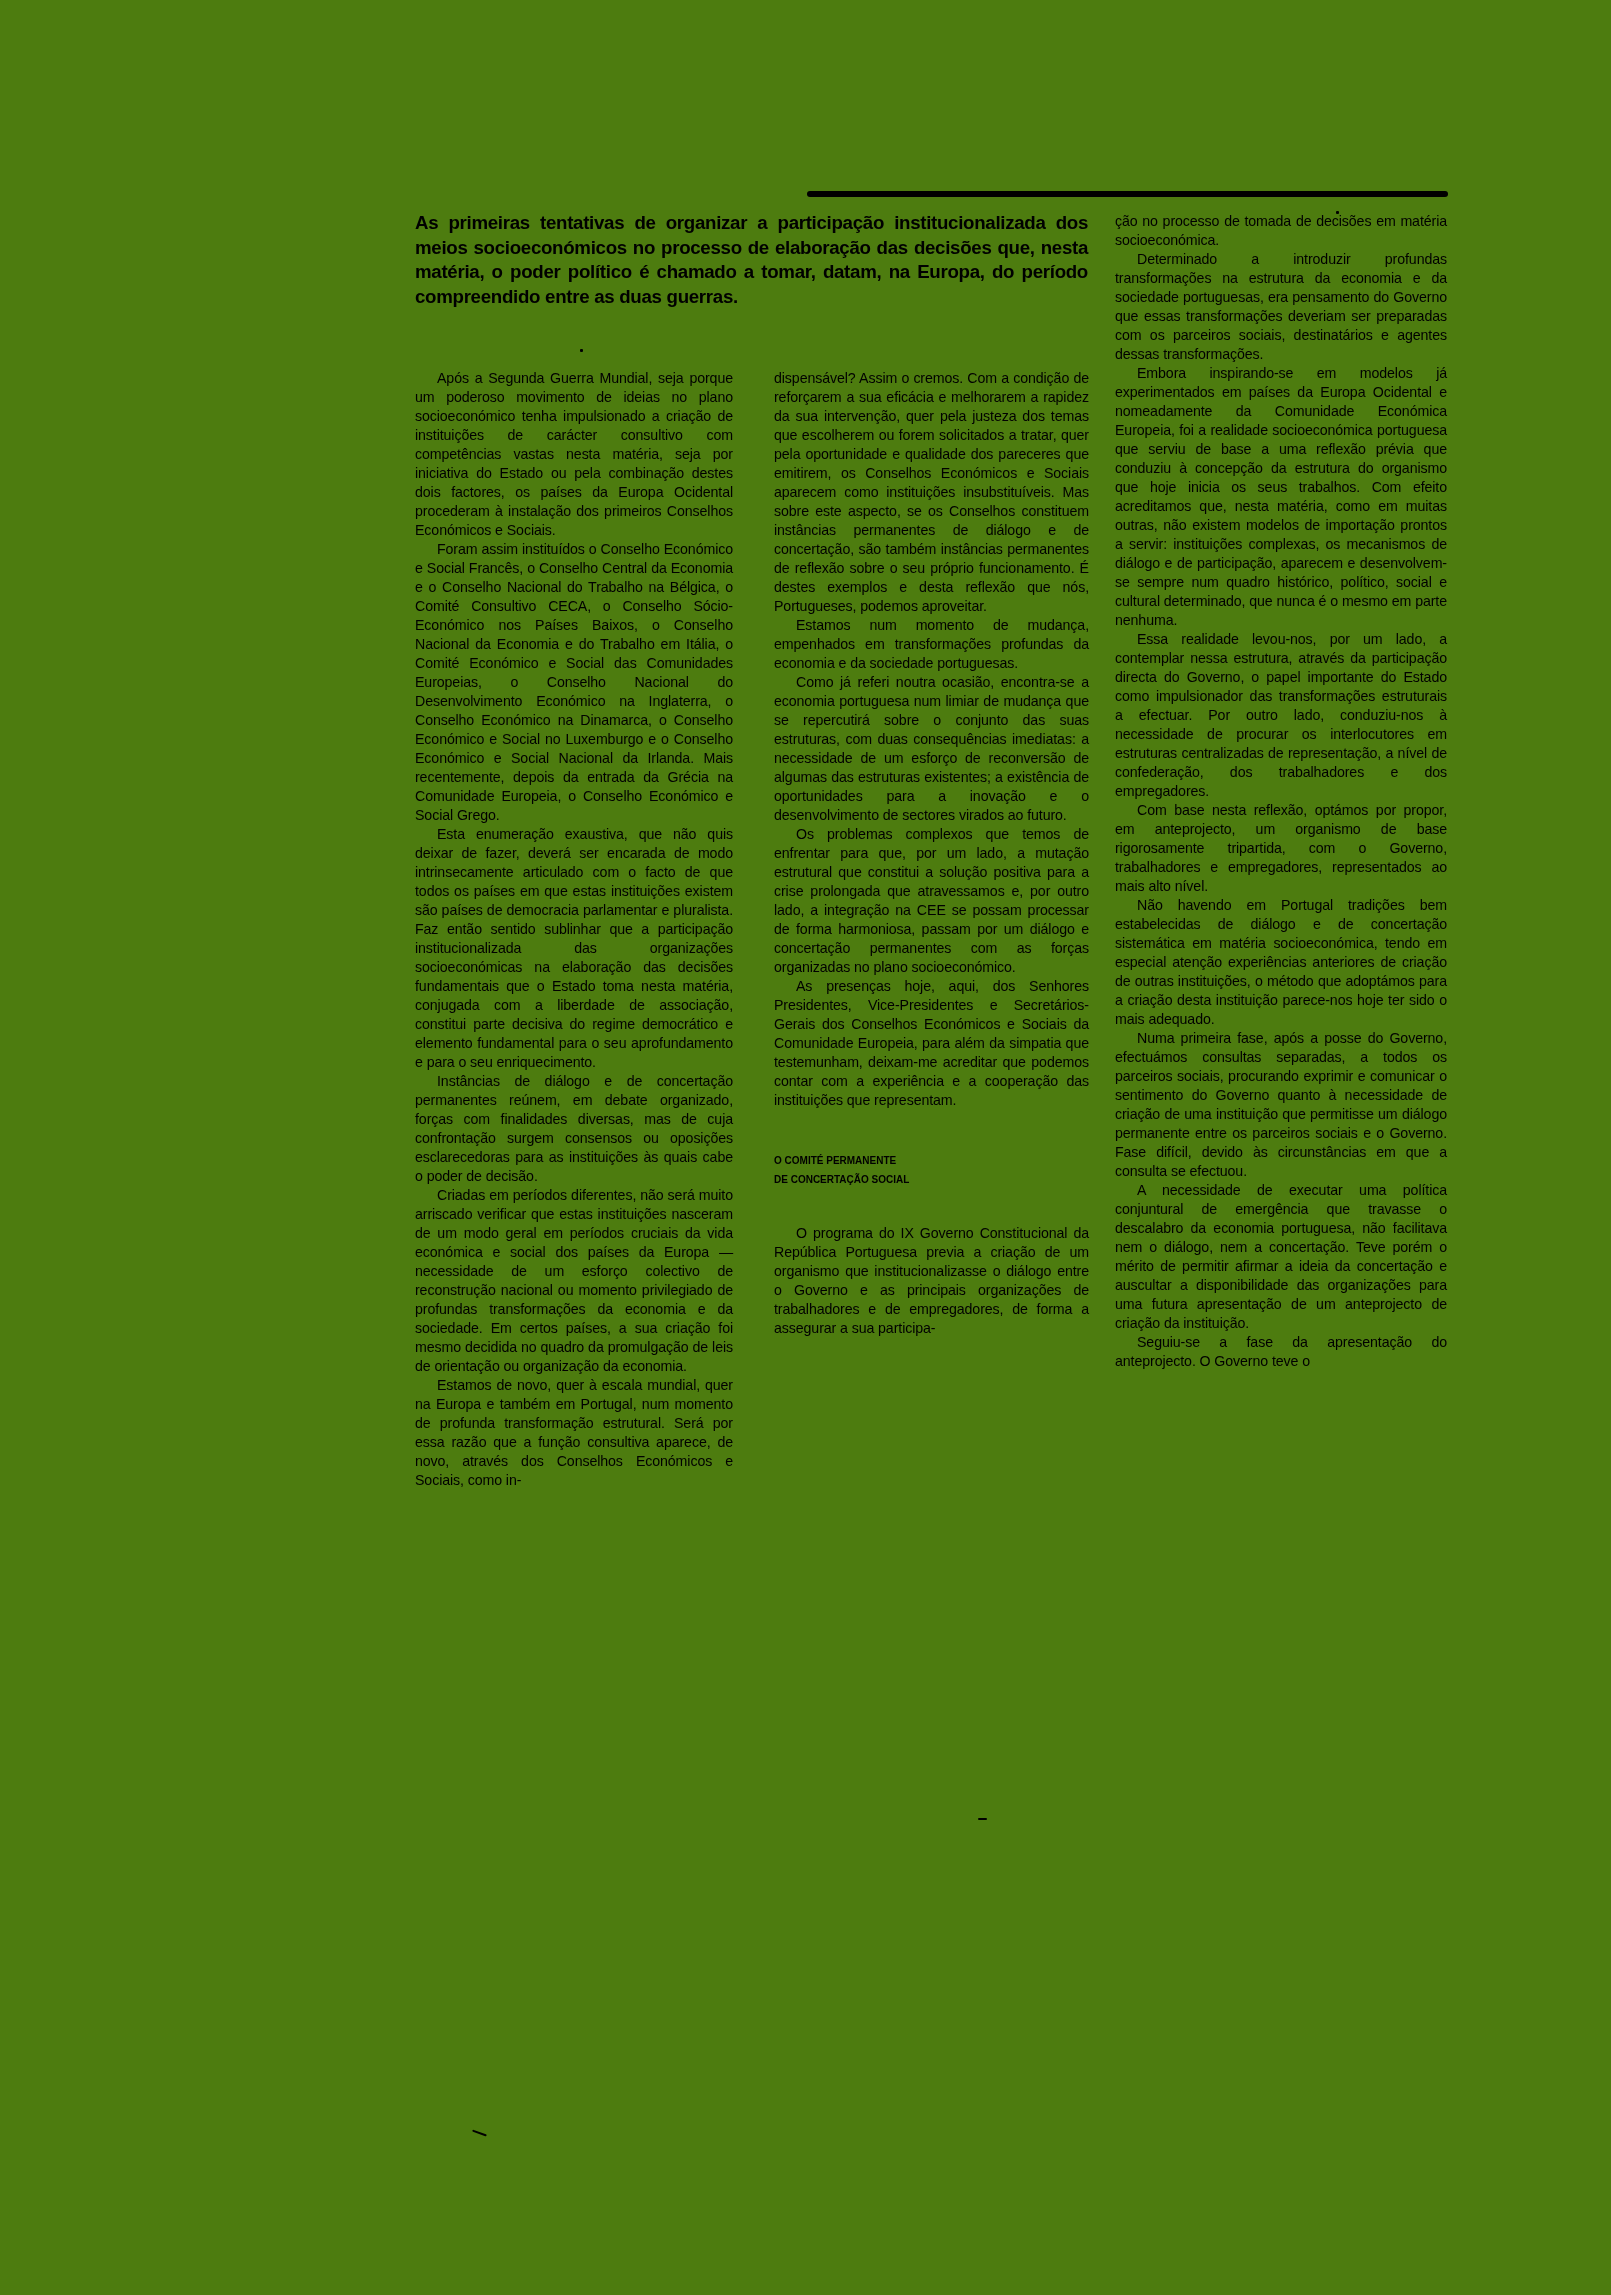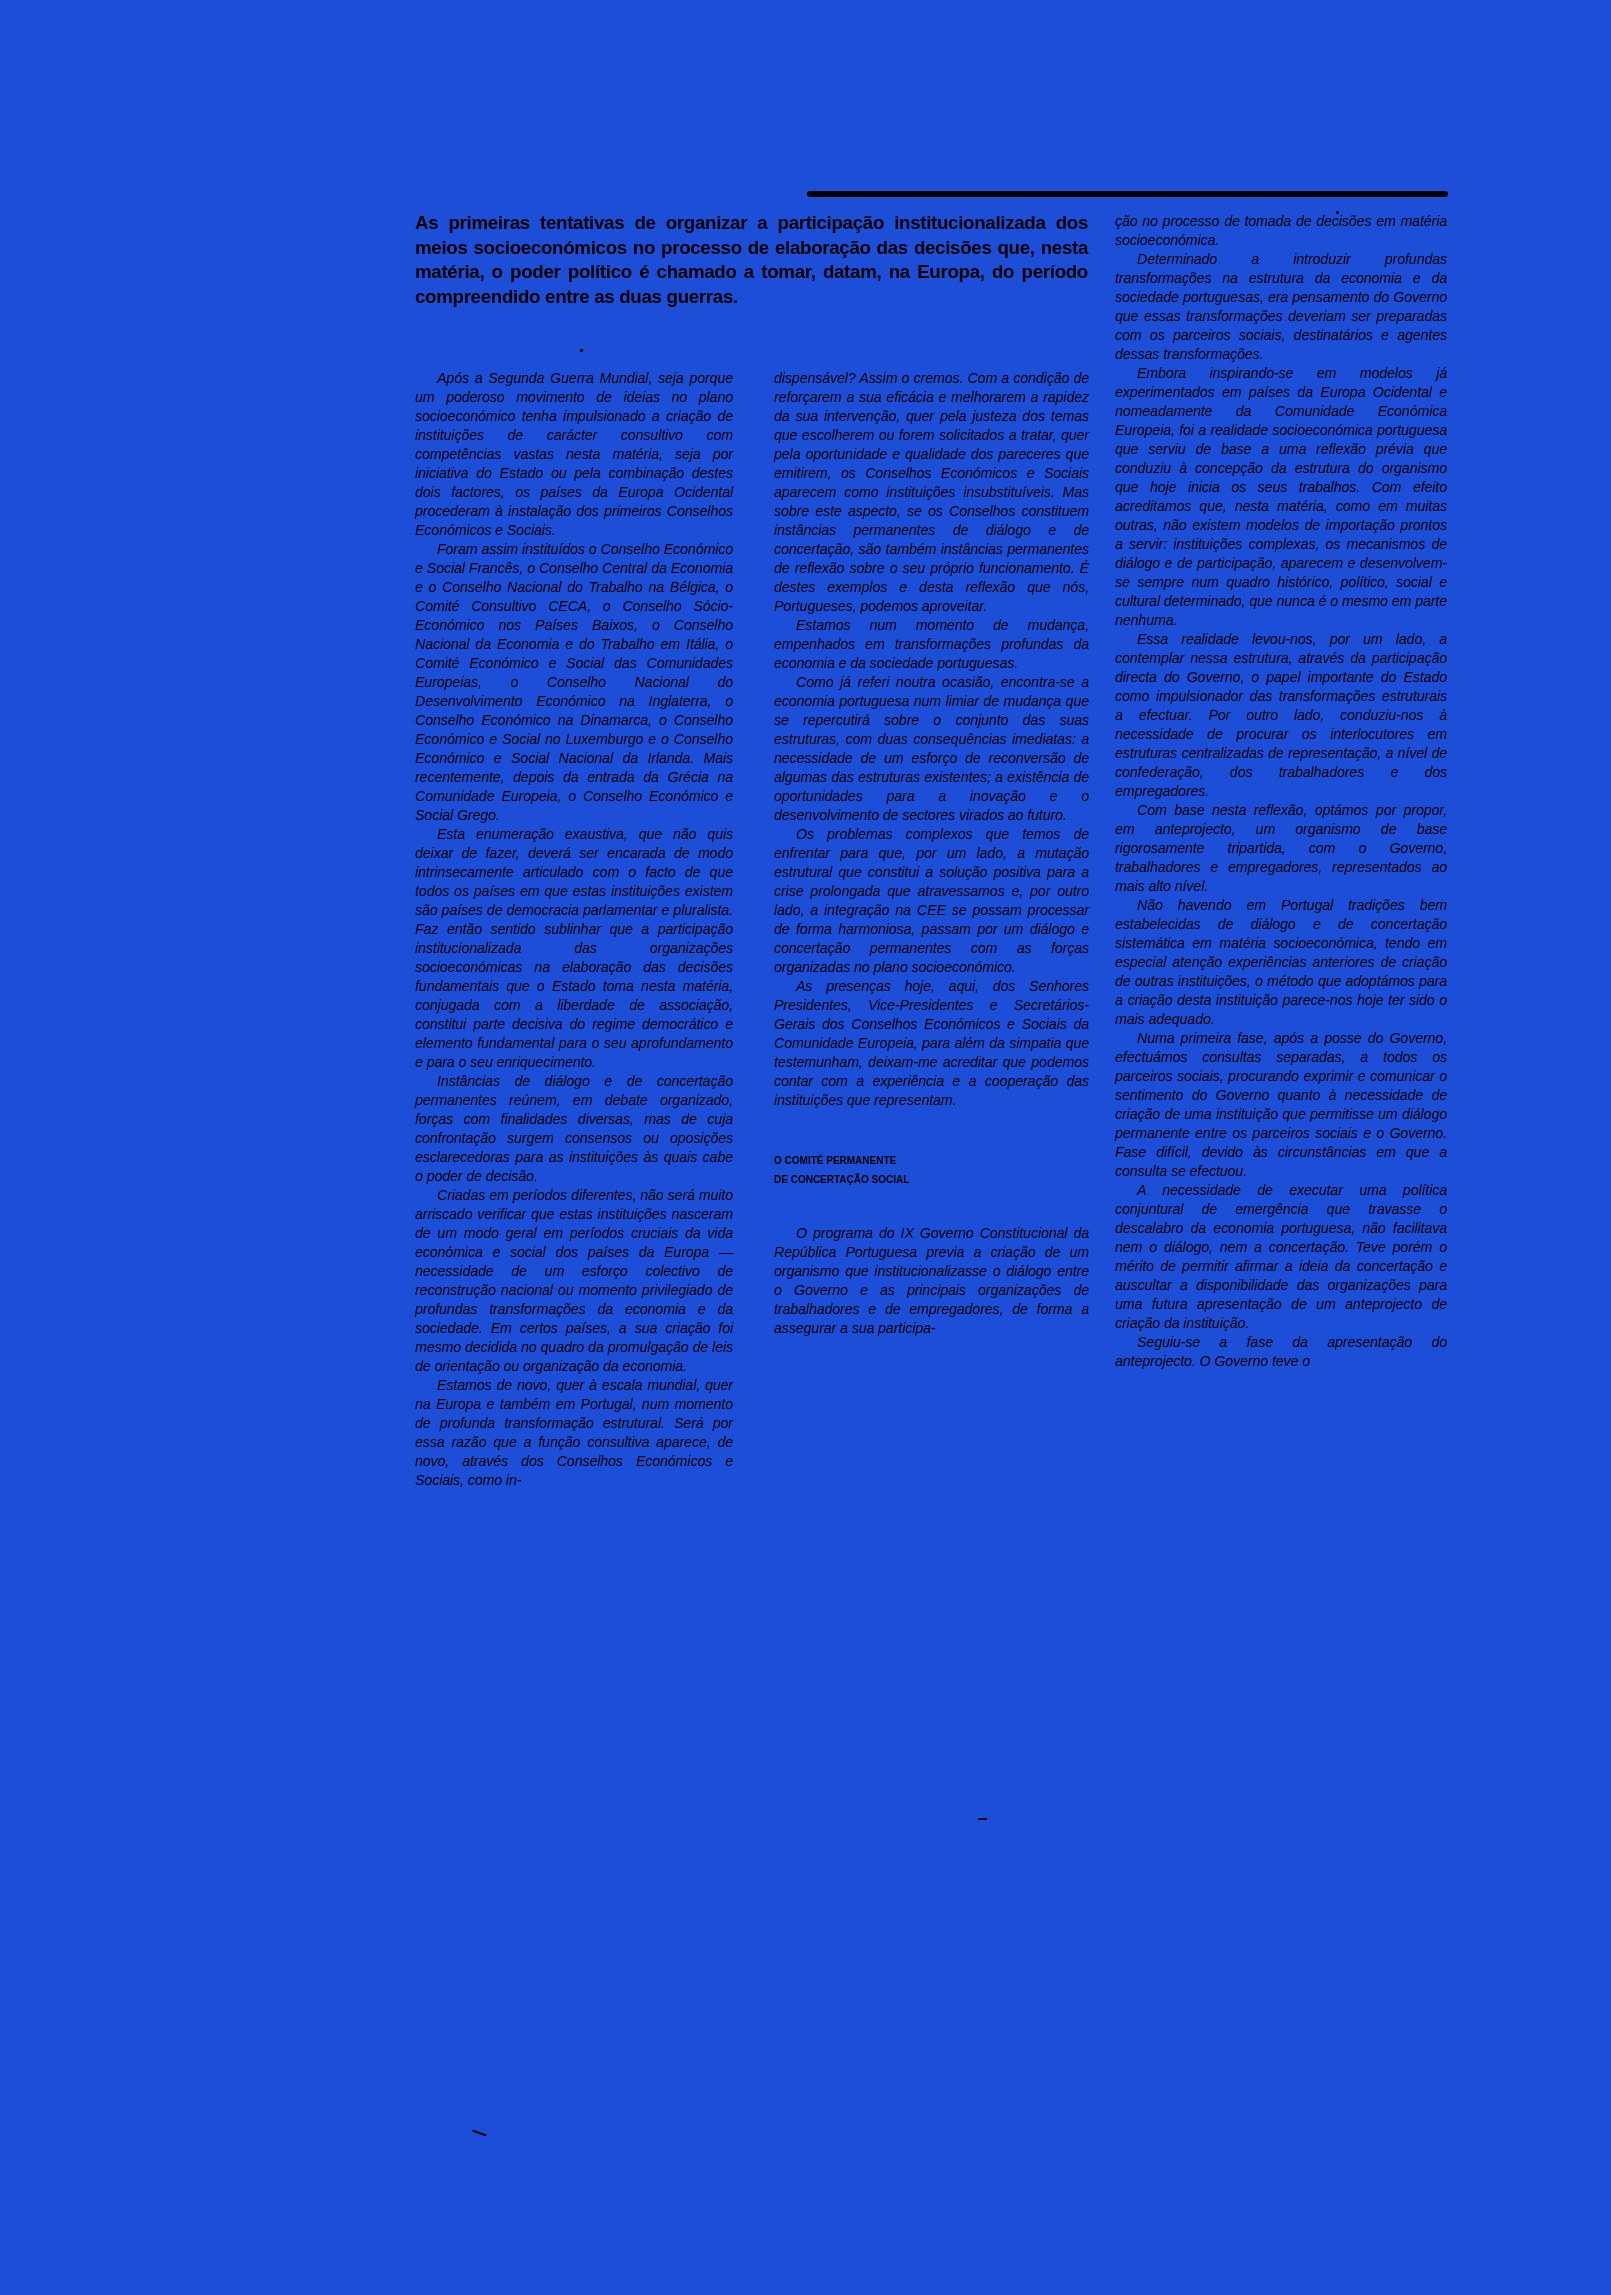--- a/index.html
+++ b/index.html
@@ -1,31 +1,31 @@
 <!DOCTYPE html>
 <html style="font-size:7.9px"><head>
 <meta charset="utf-8">
 <style>
   html, body { margin: 0; padding: 0; background: #ffffff; }
   body { width: 1612px; height: 2295px; position: relative; overflow: hidden; }
-  .page { position: absolute; left: 0; top: 0; width: 1612px; height: 2295px; background: #1d4ed8; }
+  .page { position: absolute; left: 0; top: 0; width: 1612px; height: 2295px; background: #4d7c0f; }
   .top-rule { position: absolute; left: 807px; top: 191px; width: 641px; height: 5.9px; background: #000; border-radius: 2.9px; }
   .lead {
     position: absolute; left: 415px; top: 211px; width: 673px;
     font-family: "Liberation Sans", sans-serif; font-weight: bold;
     font-size: 18.7px; line-height: 24.6px; color: #000; text-align: justify;
     letter-spacing: -0.3px;
   }
   .col {
     position: absolute;
     font-family: "Liberation Sans", "DejaVu Sans", sans-serif;
     font-size: 14.2px; line-height: 19px; color: #000;
     text-align: justify; hyphens: manual; letter-spacing: -0.1px;
   }
-  .col p { margin: 0; text-indent: 22px; font-style: italic; }
+  .col p { margin: 0; text-indent: 22px; }
   .col p.noindent { text-indent: 0; }
   .col-1 { left: 415px; top: 369px; width: 318px; }
   .col-2 { left: 774px; top: 369px; width: 315px; }
   .col-3 { left: 1115px; top: 212px; width: 332px; }
   .section-heading {
     font-family: "Liberation Sans", sans-serif; font-weight: bold;
     font-size: 10px; line-height: 18.7px; margin: 42px 0 35px 0;
     text-indent: 0; letter-spacing: 0;
   }
   .section-heading span { display: block; }

